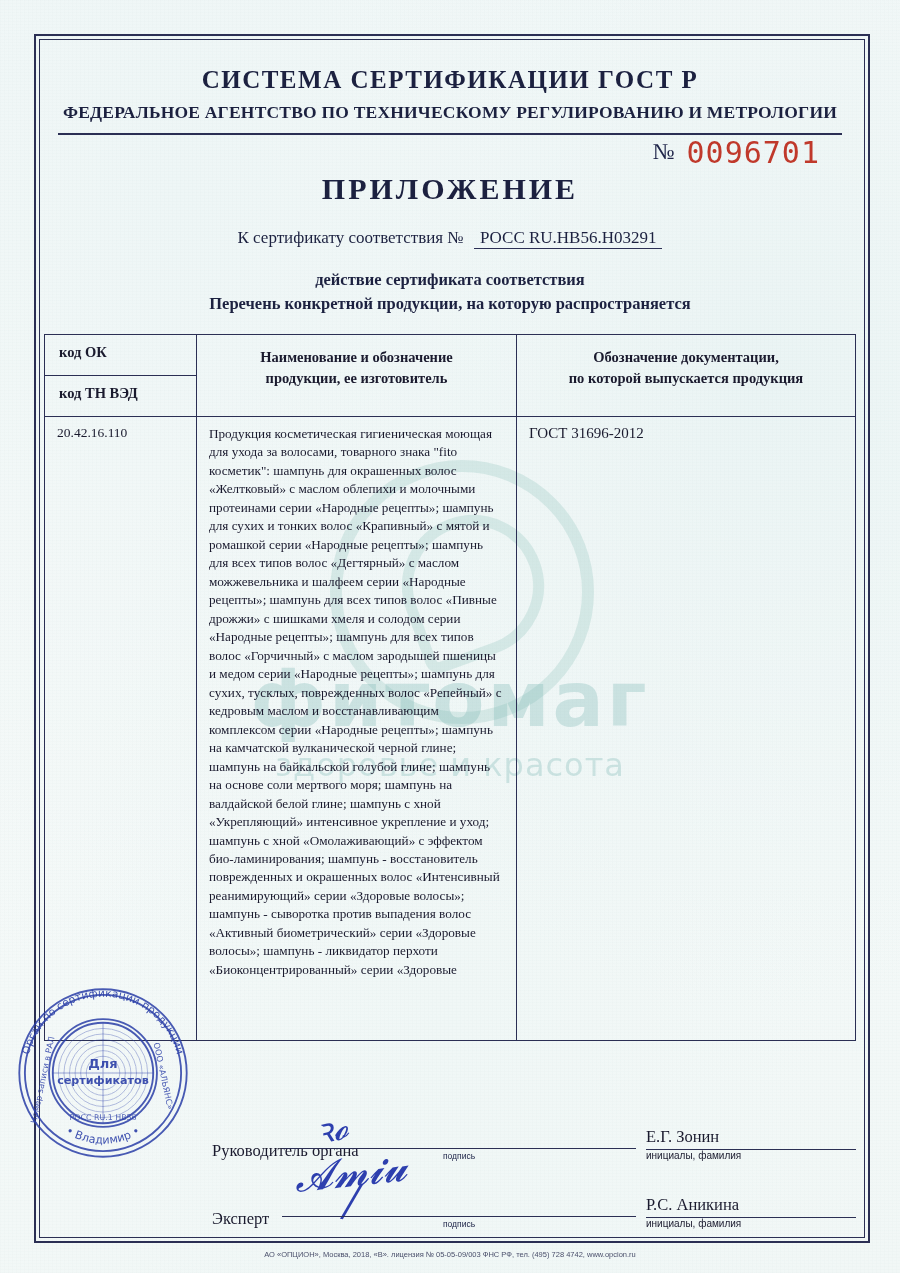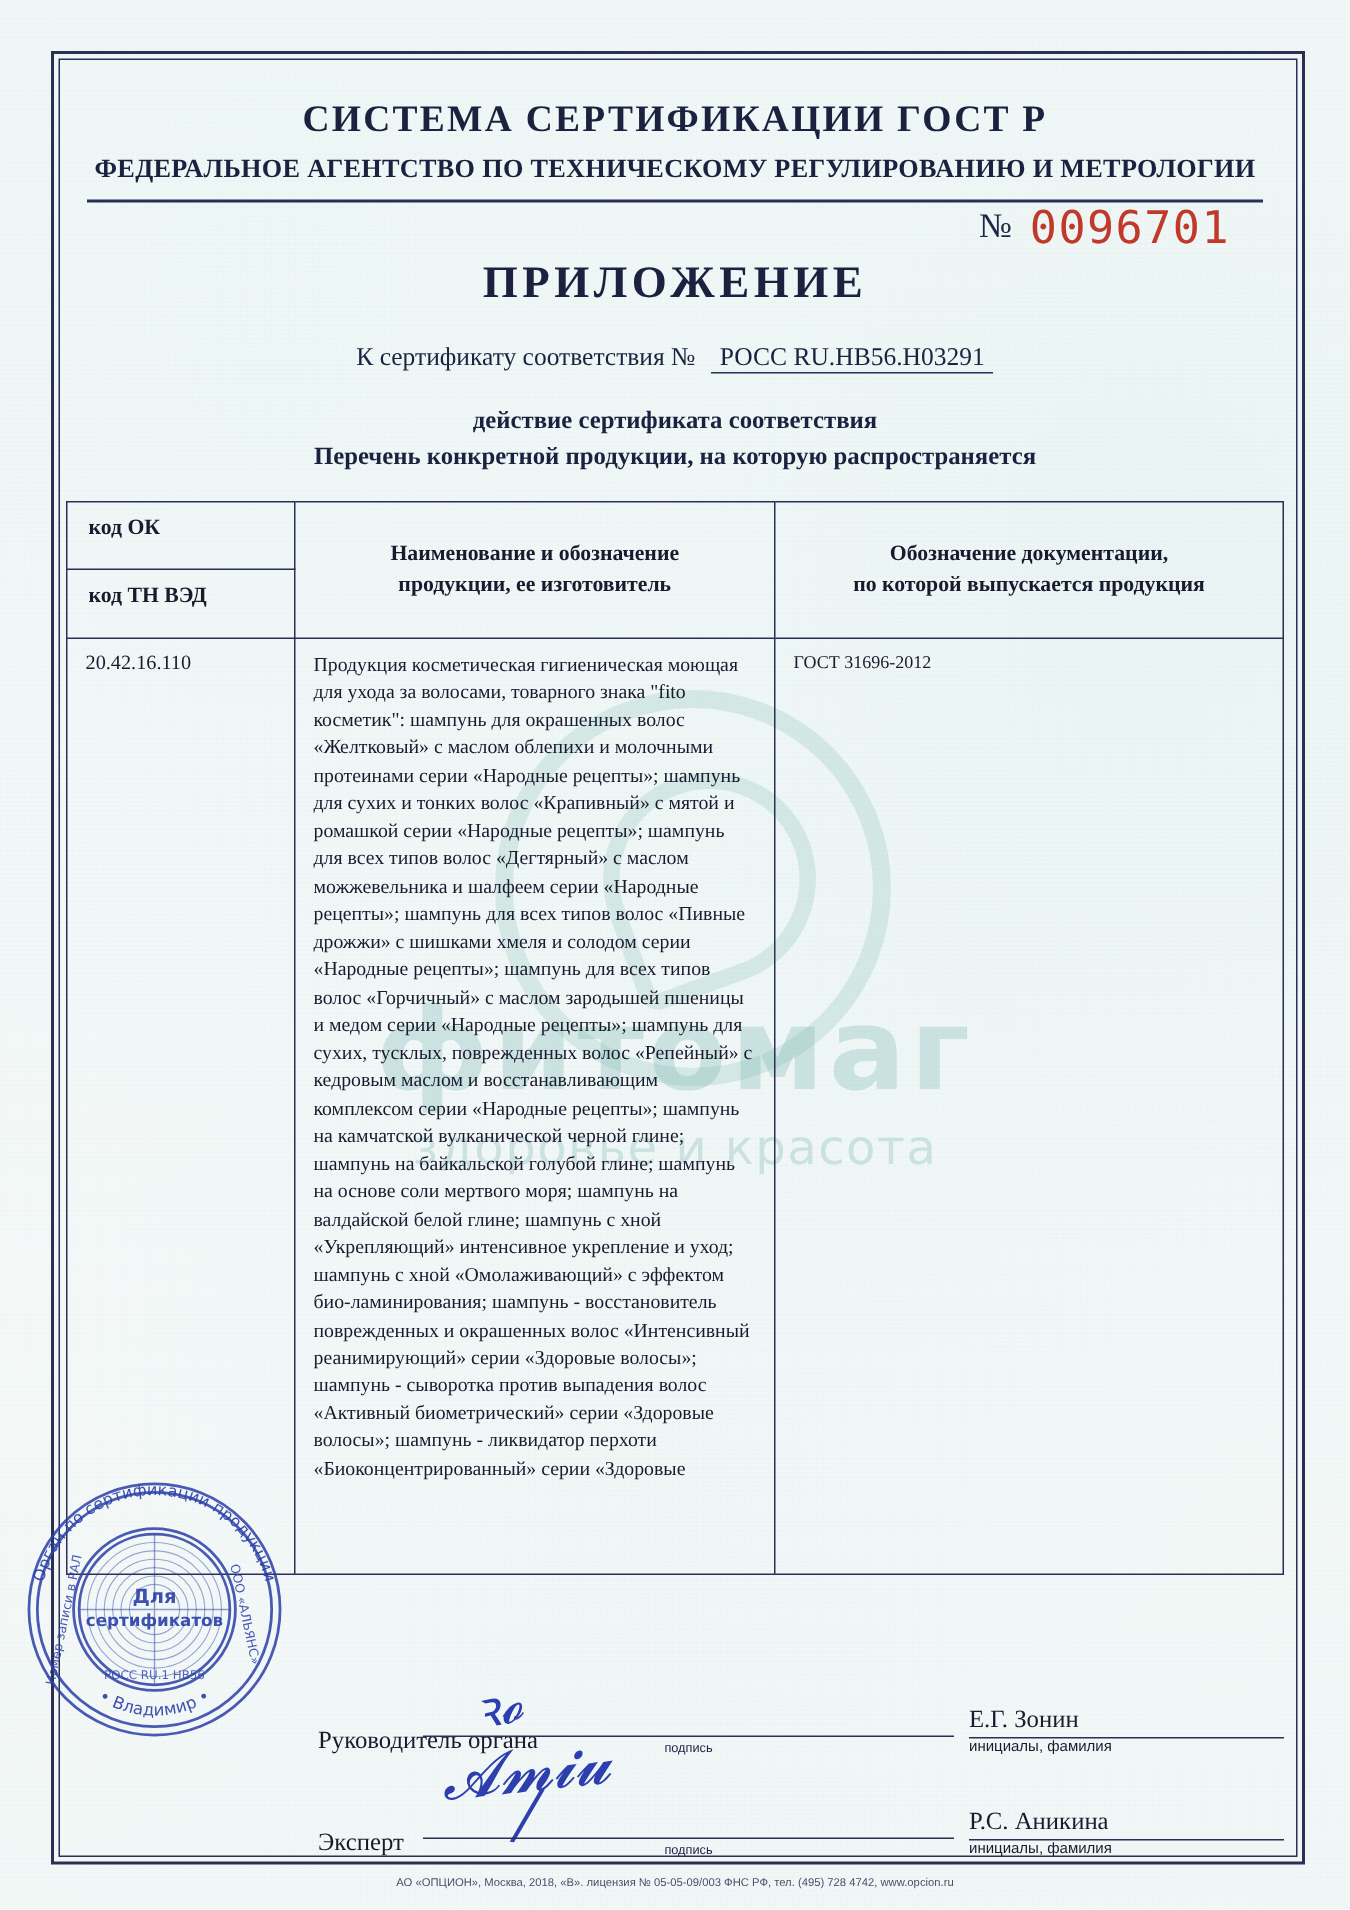--- a/index.html
+++ b/index.html
@@ -192,38 +192,38 @@
     padding: 9px 0 9px 14px;
     font-size: 14.5px;
     font-weight: bold;
     height: 22px;
   }
   .th-mid, .th-right {
     text-align: center;
     font-size: 14.5px;
     font-weight: bold;
     line-height: 1.45;
-    padding: 24px 10px;
+    padding: 12px 10px;
   }
   .th-mid { width: 320px; }
 
   .cell-code {
     font-size: 13.5px;
     padding: 8px 0 0 12px;
     text-align: left;
   }
   .cell-desc {
     font-size: 13.2px;
     line-height: 1.40;
     padding: 8px 12px 10px 12px;
     text-align: left;
     height: 605px;
   }
   .cell-doc {
-    font-size: 12px;
+    font-size: 15px;
     padding: 8px 0 0 12px;
   }
 
   
   .sig-block {
     margin-top: 74px;
     position: relative;
     height: 120px;
   }
   .sig-row {

